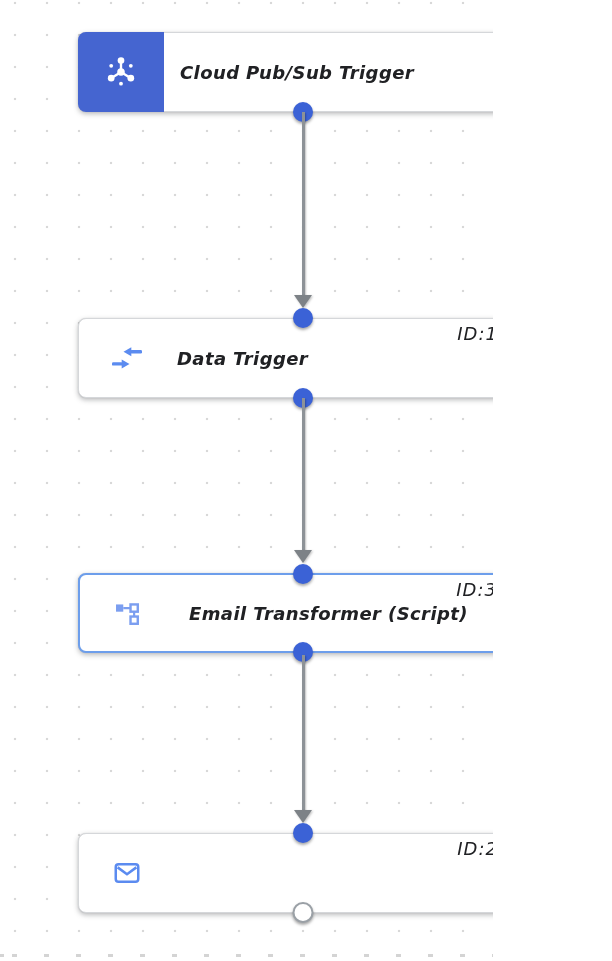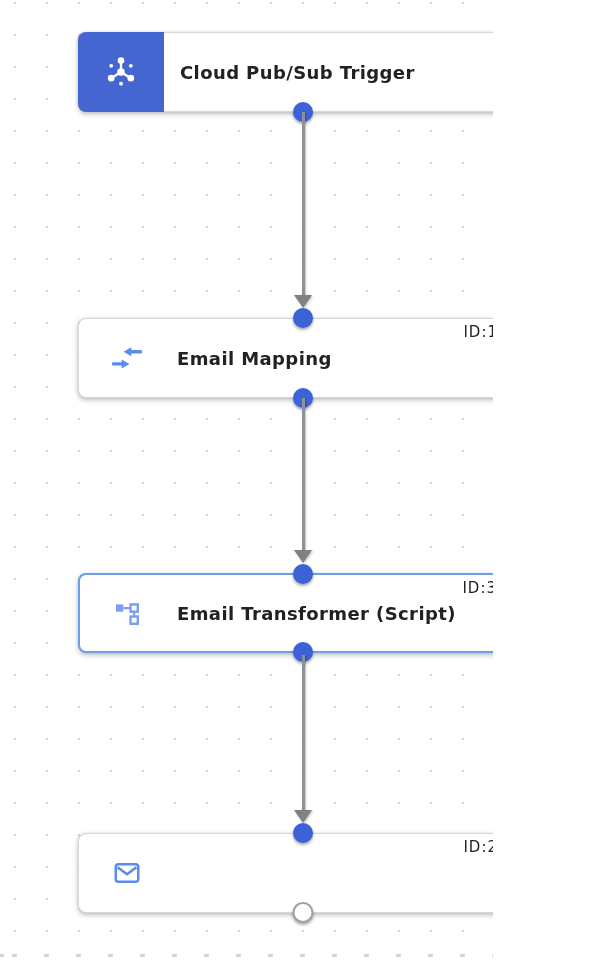--- a/index.html
+++ b/index.html
@@ -3,48 +3,49 @@
 <meta charset="utf-8">
 <style>
   html,body{margin:0;padding:0;}
   .canvas{
     position:relative;width:493px;height:961px;overflow:hidden;
     background-color:#ffffff;
     background-image:radial-gradient(circle,#d8d8d8 1.3px,transparent 1.6px);
     background-size:32px 32px;
     background-position:-1px -13px;
     font-family:"Liberation Sans",sans-serif;
+    font-style:italic;
   }
   .canvas-edge-bottom{
     position:absolute;left:0;top:954px;width:100%;height:3px;
     background-image:repeating-linear-gradient(to right,#d4d4d4 0 5px,transparent 5px 32px);
     background-position:12px 0;
   }
   .node{
     position:absolute;left:78px;width:450px;height:80px;box-sizing:border-box;
     background:#fff;border:1px solid #d5d7da;border-radius:8px;
     box-shadow:0 2px 5px rgba(60,64,67,.35),0 0 1px rgba(60,64,67,.2);
     display:flex;align-items:center;
   }
-  .node.selected{border:2px solid #6d9eeb;}
+  .node.selected{border:2px solid #6d9eeb;gap:12px;}
   .trigger-block{
     flex:0 0 auto;width:86px;align-self:stretch;margin:-1px 0 -1px -1px;
     background:#4565d0;border-radius:8px 0 0 8px;
     display:flex;align-items:center;justify-content:center;
   }
   .icon-wrap{flex:0 0 auto;width:30px;height:30px;margin-left:33px;display:flex;align-items:center;justify-content:center;}
   .node.selected .icon-wrap{margin-left:32px;}
   .node-title{
     font-family:"DejaVu Sans",sans-serif;font-weight:bold;font-size:18px;
     letter-spacing:.4px;color:#202124;margin-left:35px;white-space:nowrap;
   }
   .trigger-title{margin-left:16px;}
   .id-label{
     position:absolute;top:4px;right:29px;
-    font-family:"DejaVu Sans",sans-serif;font-size:15px;letter-spacing:1px;color:#202124;
+    font-family:"DejaVu Sans",sans-serif;font-size:18px;letter-spacing:1px;color:#202124;
   }
   .port{
     position:absolute;left:50%;transform:translateX(-50%);
     width:20px;height:20px;border-radius:50%;background:#3b62d6;
     box-shadow:0 2px 3px rgba(0,0,0,.35);
   }
   .port-in{top:-11px;}
   .port-out{bottom:-11px;}
   .port-white{background:#ffffff;border:2.5px solid #9aa0a6;width:17px;height:17px;bottom:-11px;}
   .edge-line{
@@ -96,21 +97,21 @@
     <div class="icon-wrap">
       <svg viewBox="0 0 30 30" width="30" height="30" aria-hidden="true">
         <g fill="#5b8bf0">
           <rect x="18.5" y="7" width="11.5" height="3.4" rx="1.2"></rect>
           <polygon points="11.5,8.7 19.3,4.2 19.3,13.2"></polygon>
           <rect x="0" y="19.2" width="10.5" height="3.4" rx="1.2"></rect>
           <polygon points="17.5,20.9 9.7,16.4 9.7,25.4"></polygon>
         </g>
       </svg>
     </div>
-    <div class="node-title">Email Mapping</div>
+    <div class="node-title">Data Trigger</div>
     <div class="port port-in"></div>
     <div class="port port-out"></div>
   </div>
 
   <div>
     <div class="edge-line" style="top:398px;height:155px"></div>
     <div class="arrowhead" style="top:550px"></div>
   </div>
 
   <div class="node selected" style="top:573px">

